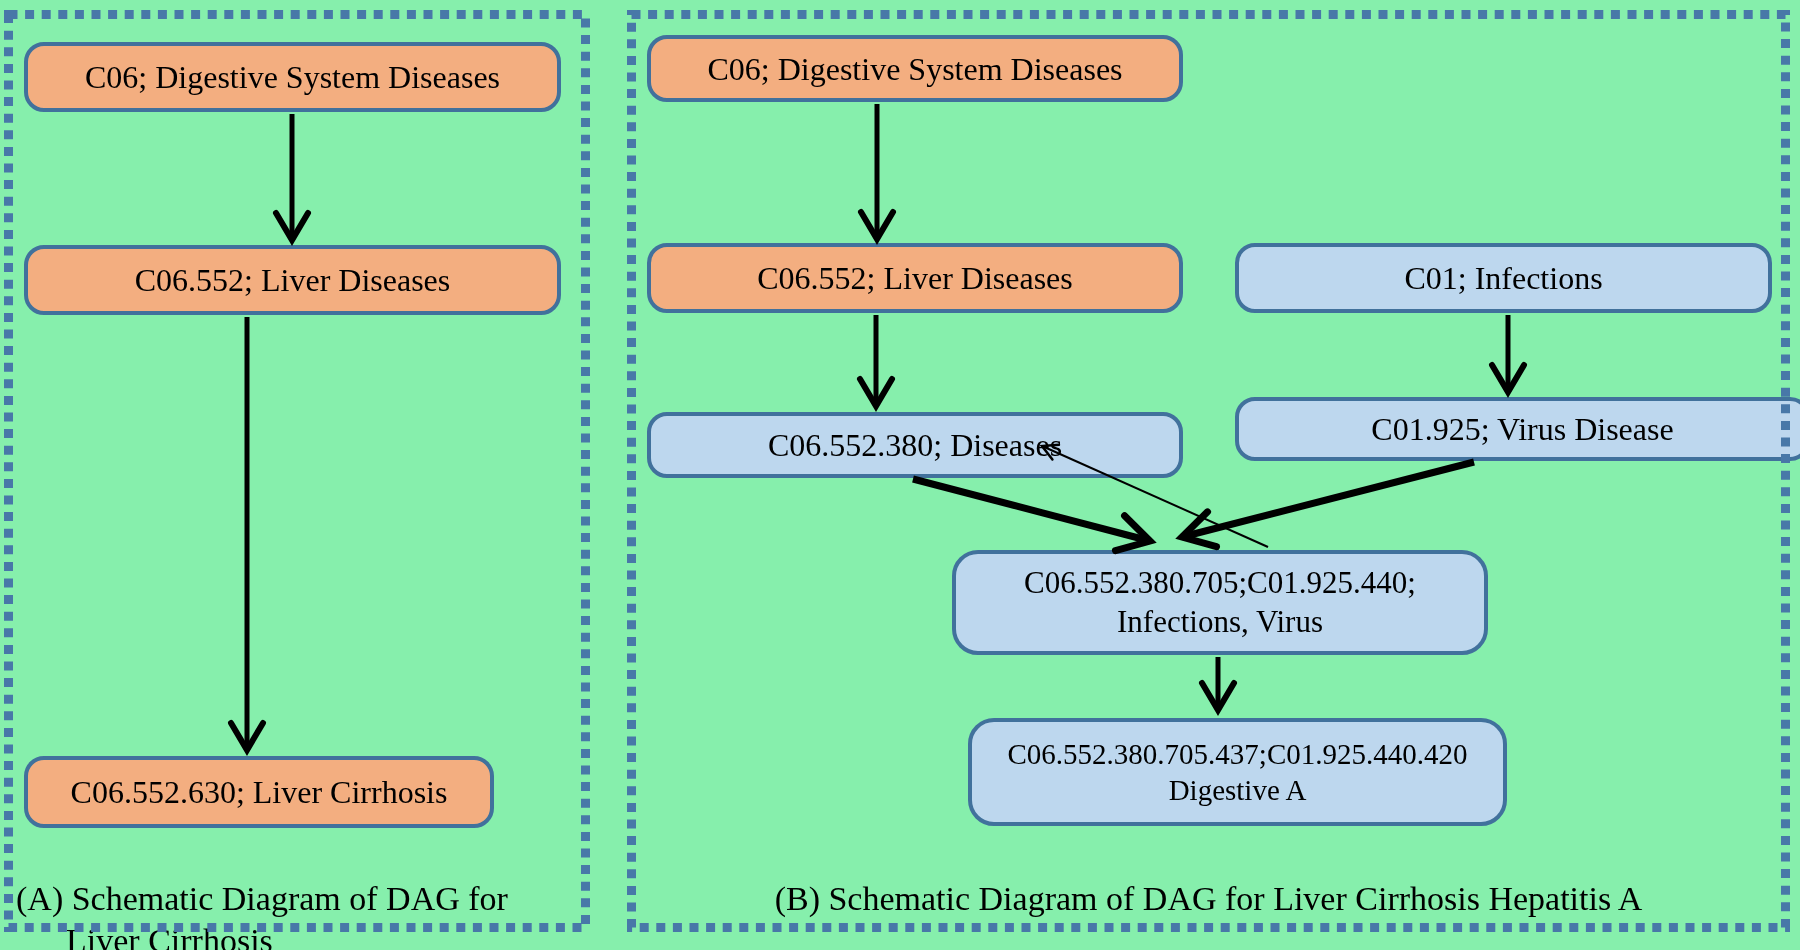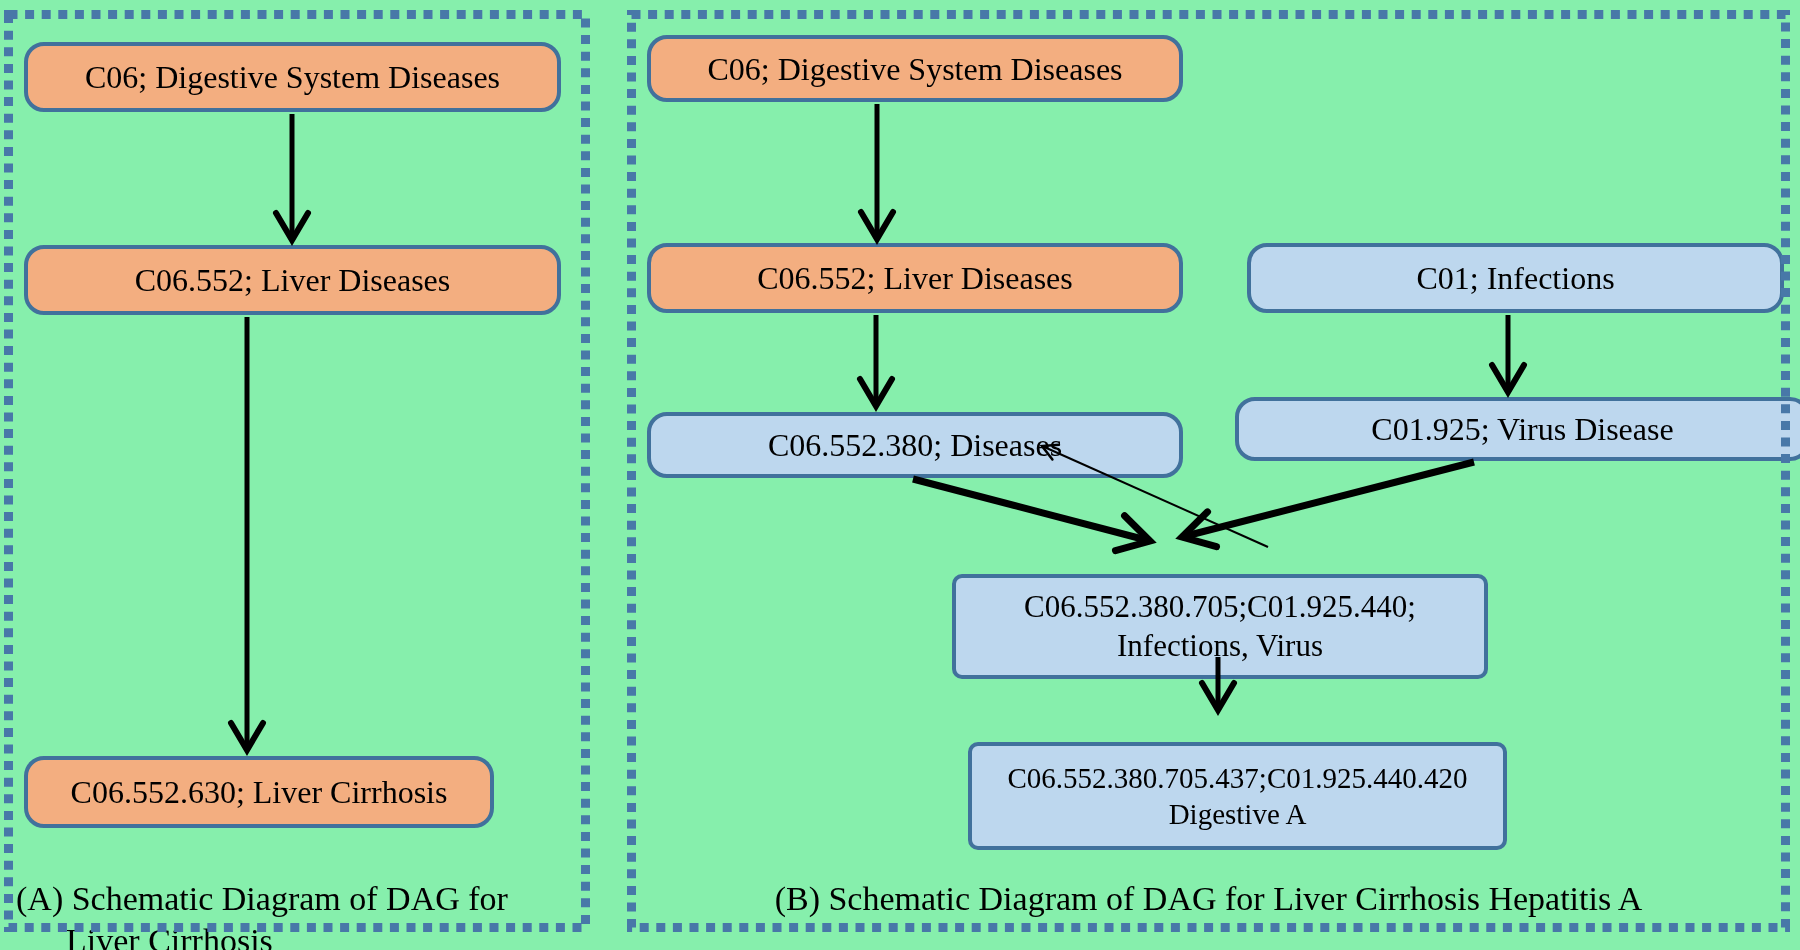--- a/index.html
+++ b/index.html
@@ -28,32 +28,32 @@
     flex-direction: column;
     align-items: center;
     justify-content: center;
     text-align: center;
     font-size: 32px;
     line-height: 1.25;
     z-index: 2;
   }
   .node.orange { background: var(--color-node-orange, #F3AE80); }
   .node.blue   { background: var(--color-node-blue, #BDD7EE); }
-  .node.big    { border-radius: 10px; margin-top: 24px; }
+  .node.big    { border-radius: 26px; }
 
   
   #node-a-c06          { left: 24px;  top: 42px;  width: 537px; height: 70px; }
   #node-a-c06-552      { left: 24px;  top: 245px; width: 537px; height: 70px; }
   #node-a-c06-552-630  { left: 24px;  top: 756px; width: 470px; height: 72px; }
 
   
   #node-b-c06          { left: 647px;  top: 35px;  width: 536px; height: 67px; }
   #node-b-c06-552      { left: 647px;  top: 243px; width: 536px; height: 70px; }
   #node-b-c06-552-380  { left: 647px;  top: 412px; width: 536px; height: 66px; }
-  #node-b-c01          { left: 1235px; top: 243px; width: 537px; height: 70px; margin-left: 12px; }
+  #node-b-c01          { left: 1235px; top: 243px; width: 537px; height: 70px; }
   #node-b-c01-925      { left: 1235px; top: 397px; width: 575px; height: 64px; }
   #node-b-merged       { left: 952px;  top: 550px; width: 536px; height: 105px; font-size: 31px; }
   #node-b-hepatitis-a  { left: 968px;  top: 718px; width: 539px; height: 108px; font-size: 29px; }
 
   .caption {
     position: absolute;
     font-size: 34px;
     line-height: 42px;
     z-index: 2;
     white-space: nowrap;

